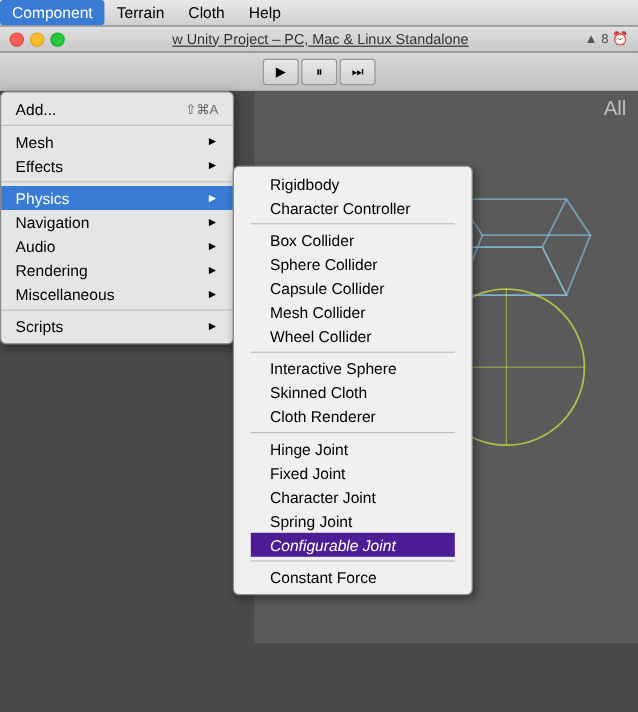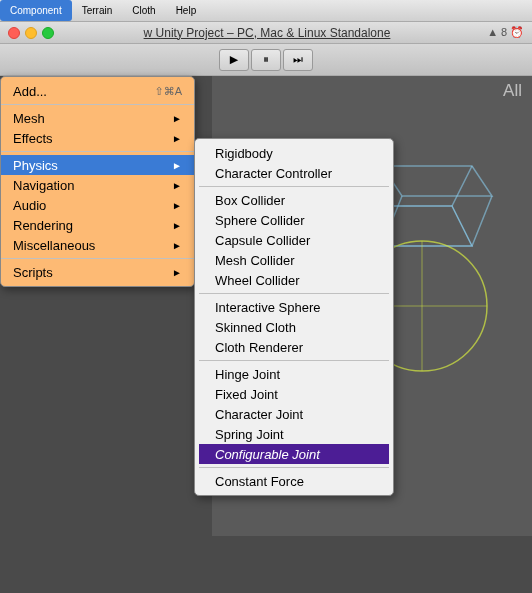--- a/index.html
+++ b/index.html
@@ -21,21 +21,21 @@
       align-items: center;
       border-bottom: 1px solid #aaa;
       position: relative;
       z-index: 100;
     }
     .menubar-item {
       padding: 0 10px;
       height: 100%;
       display: flex;
       align-items: center;
-      font-size: 10px;
+      font-size: 13px;
       color: #000;
       cursor: default;
       white-space: nowrap;
     }
     .menubar-item.active {
       background: #3a7bd5;
       color: white;
       border-radius: 3px;
     }
 
@@ -108,21 +108,21 @@
       left: 0;
       z-index: 200;
     }
 
     
     .menu-component {
       position: absolute;
       top: 0;
       left: 0;
       width: 195px;
-      background: #fdba74;
+      background: #e5e5e5;
       border: 1px solid #888;
       border-radius: 5px;
       box-shadow: 2px 3px 8px rgba(0,0,0,0.4);
       padding: 4px 0;
     }
     .menu-item {
       display: flex;
       align-items: center;
       padding: 2px 12px 2px 12px;
       height: 20px;
@@ -154,21 +154,21 @@
     
     .menu-physics {
       position: absolute;
       top: 62px;
       left: 194px;
       width: 200px;
       background: #f0f0f0;
       border: 1px solid #888;
       border-radius: 5px;
       box-shadow: 2px 3px 8px rgba(0,0,0,0.4);
-      padding: 4px 4px;
+      padding: 4px 14px;
     }
     .menu-physics .menu-item {
       padding: 2px 16px;
     }
     .menu-physics .menu-item.active {
       background: #4c1d95;
       color: white;
       font-style: italic;
     }
 

